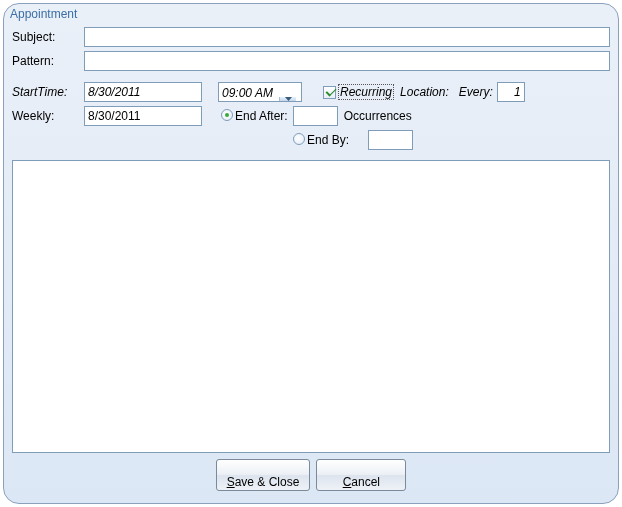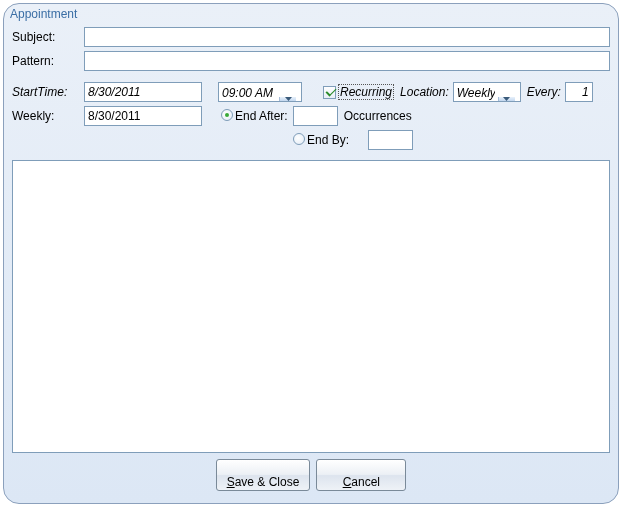--- a/index.html
+++ b/index.html
@@ -188,28 +188,20 @@
           <svg width="7" height="4">
               <path d="M0,0 L7,0 L3.5,4 Z" fill="#3a5a7a"></path>
             </svg>
         </div>
       </div>
       <div class="chk">
         <div class="chk-box checked"></div>
         <span class="chk-label">Recurring</span>
       </div>
       <span class="label-inline">Location:</span>
-      <div class="combo" style="width:68px;">
-        <input style="width: 44px;" value="Weekly">
-        <div class="btn">
-          <svg width="7" height="4">
-              <path d="M0,0 L7,0 L3.5,4 Z" fill="#3a5a7a"></path>
-            </svg>
-        </div>
-      </div>
       <span class="label-inline">Every:</span>
       <input class="small-box" style="width: 28px;" value="1">
     </div>
 
     <div class="row">
       <div class="lab">Weekly:</div>
       <input class="date-box" value="8/30/2011" style="">
       <div class="radio">
         <div class="radio-circle sel"></div>
         <span>End After:</span>

